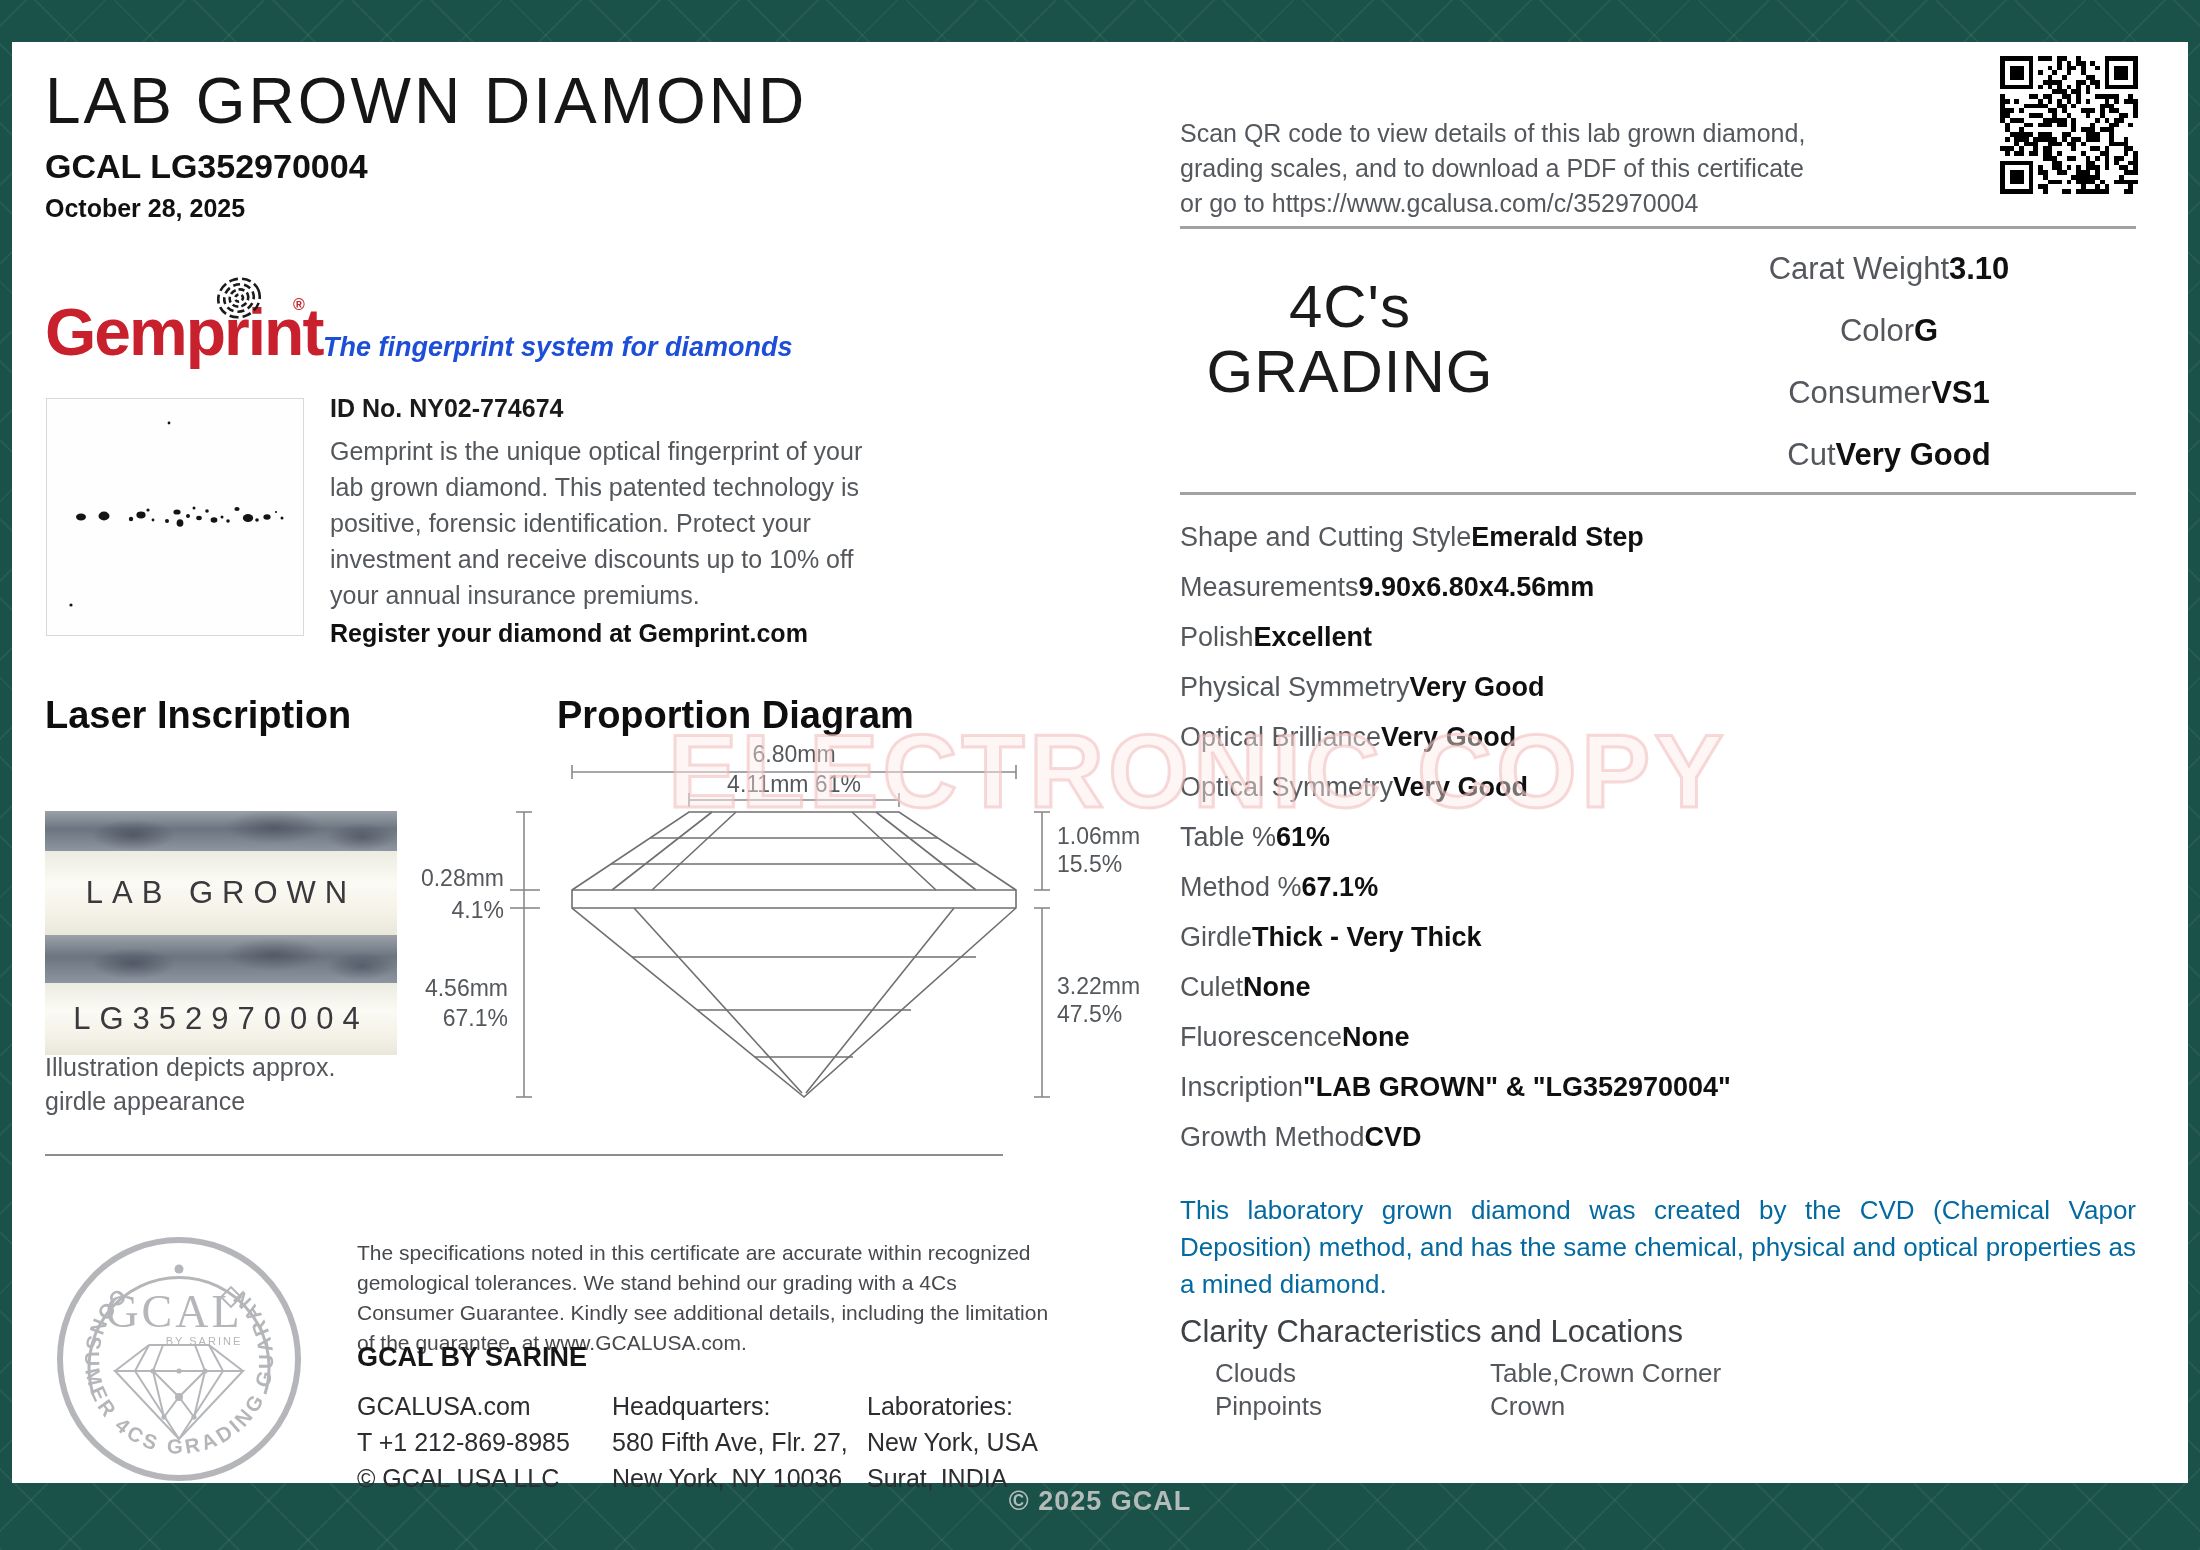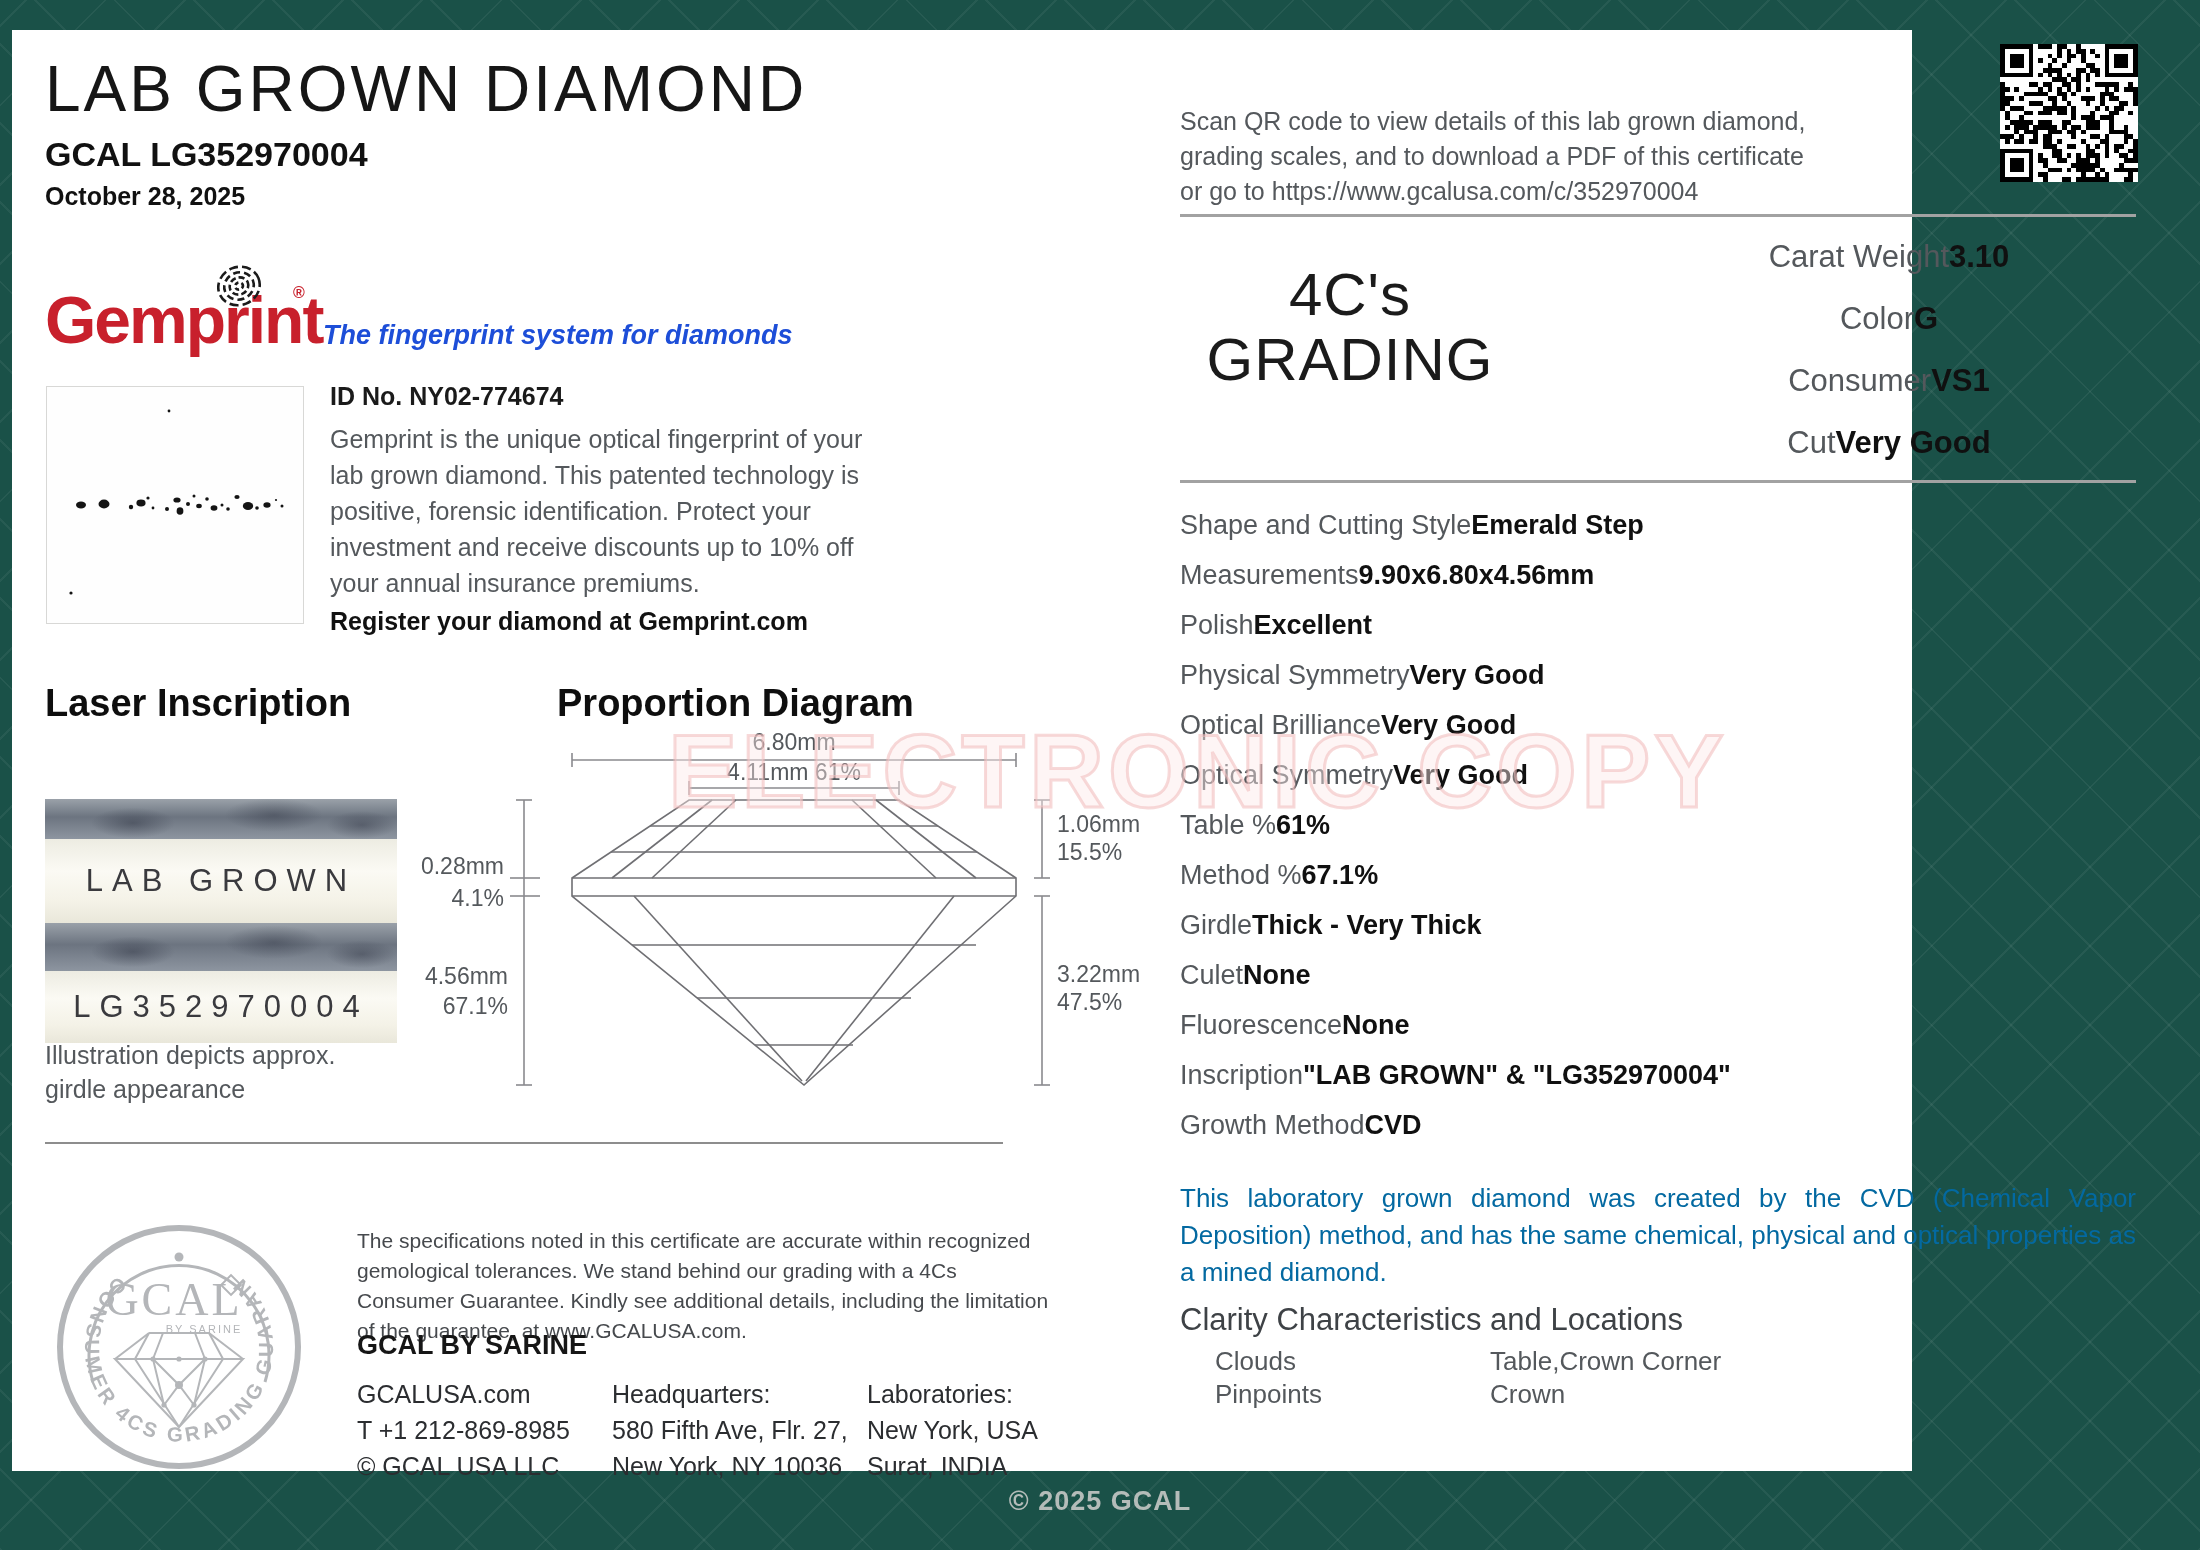--- a/index.html
+++ b/index.html
@@ -2,21 +2,21 @@
 <html><head>
 <meta charset="utf-8">
 <style>
   * { margin:0; padding:0; box-sizing:border-box; }
   body { font-family:"Liberation Sans", sans-serif; background:#333; }
   .page { position:relative; width:2200px; height:1550px; background-color:#1a5148; overflow:hidden;
     background-image:
       repeating-linear-gradient(45deg, rgba(255,255,255,.055) 0 2px, transparent 2px 56px),
       repeating-linear-gradient(-45deg, rgba(255,255,255,.055) 0 2px, transparent 2px 56px);
   }
-  .sheet { position:absolute; left:12px; top:30px; width:1900px; height:1441px; background:#ffffff; }
+  .sheet { position:absolute; left:12px; top:42px; width:2176px; height:1441px; background:#ffffff; }
 
   
   .title { position:absolute; left:33px; top:22px; font-size:64px; font-weight:300; letter-spacing:3px; color:#161616; }
   .cert-id { position:absolute; left:33px; top:105px; font-size:34px; font-weight:700; color:#111; }
   .issue-date { position:absolute; left:33px; top:152px; font-size:25px; font-weight:700; color:#111; }
 
   .gp-logo { position:absolute; left:33px; top:252px; height:80px; }
   .gp-word { font-size:66px; font-weight:700; letter-spacing:-2px; color:#c8202c; line-height:76px; }
   .gp-reg { position:absolute; left:248px; top:2px; font-size:16px; color:#c8202c; font-weight:700; }
   .gp-fp { position:absolute; left:166px; top:-22px; }

